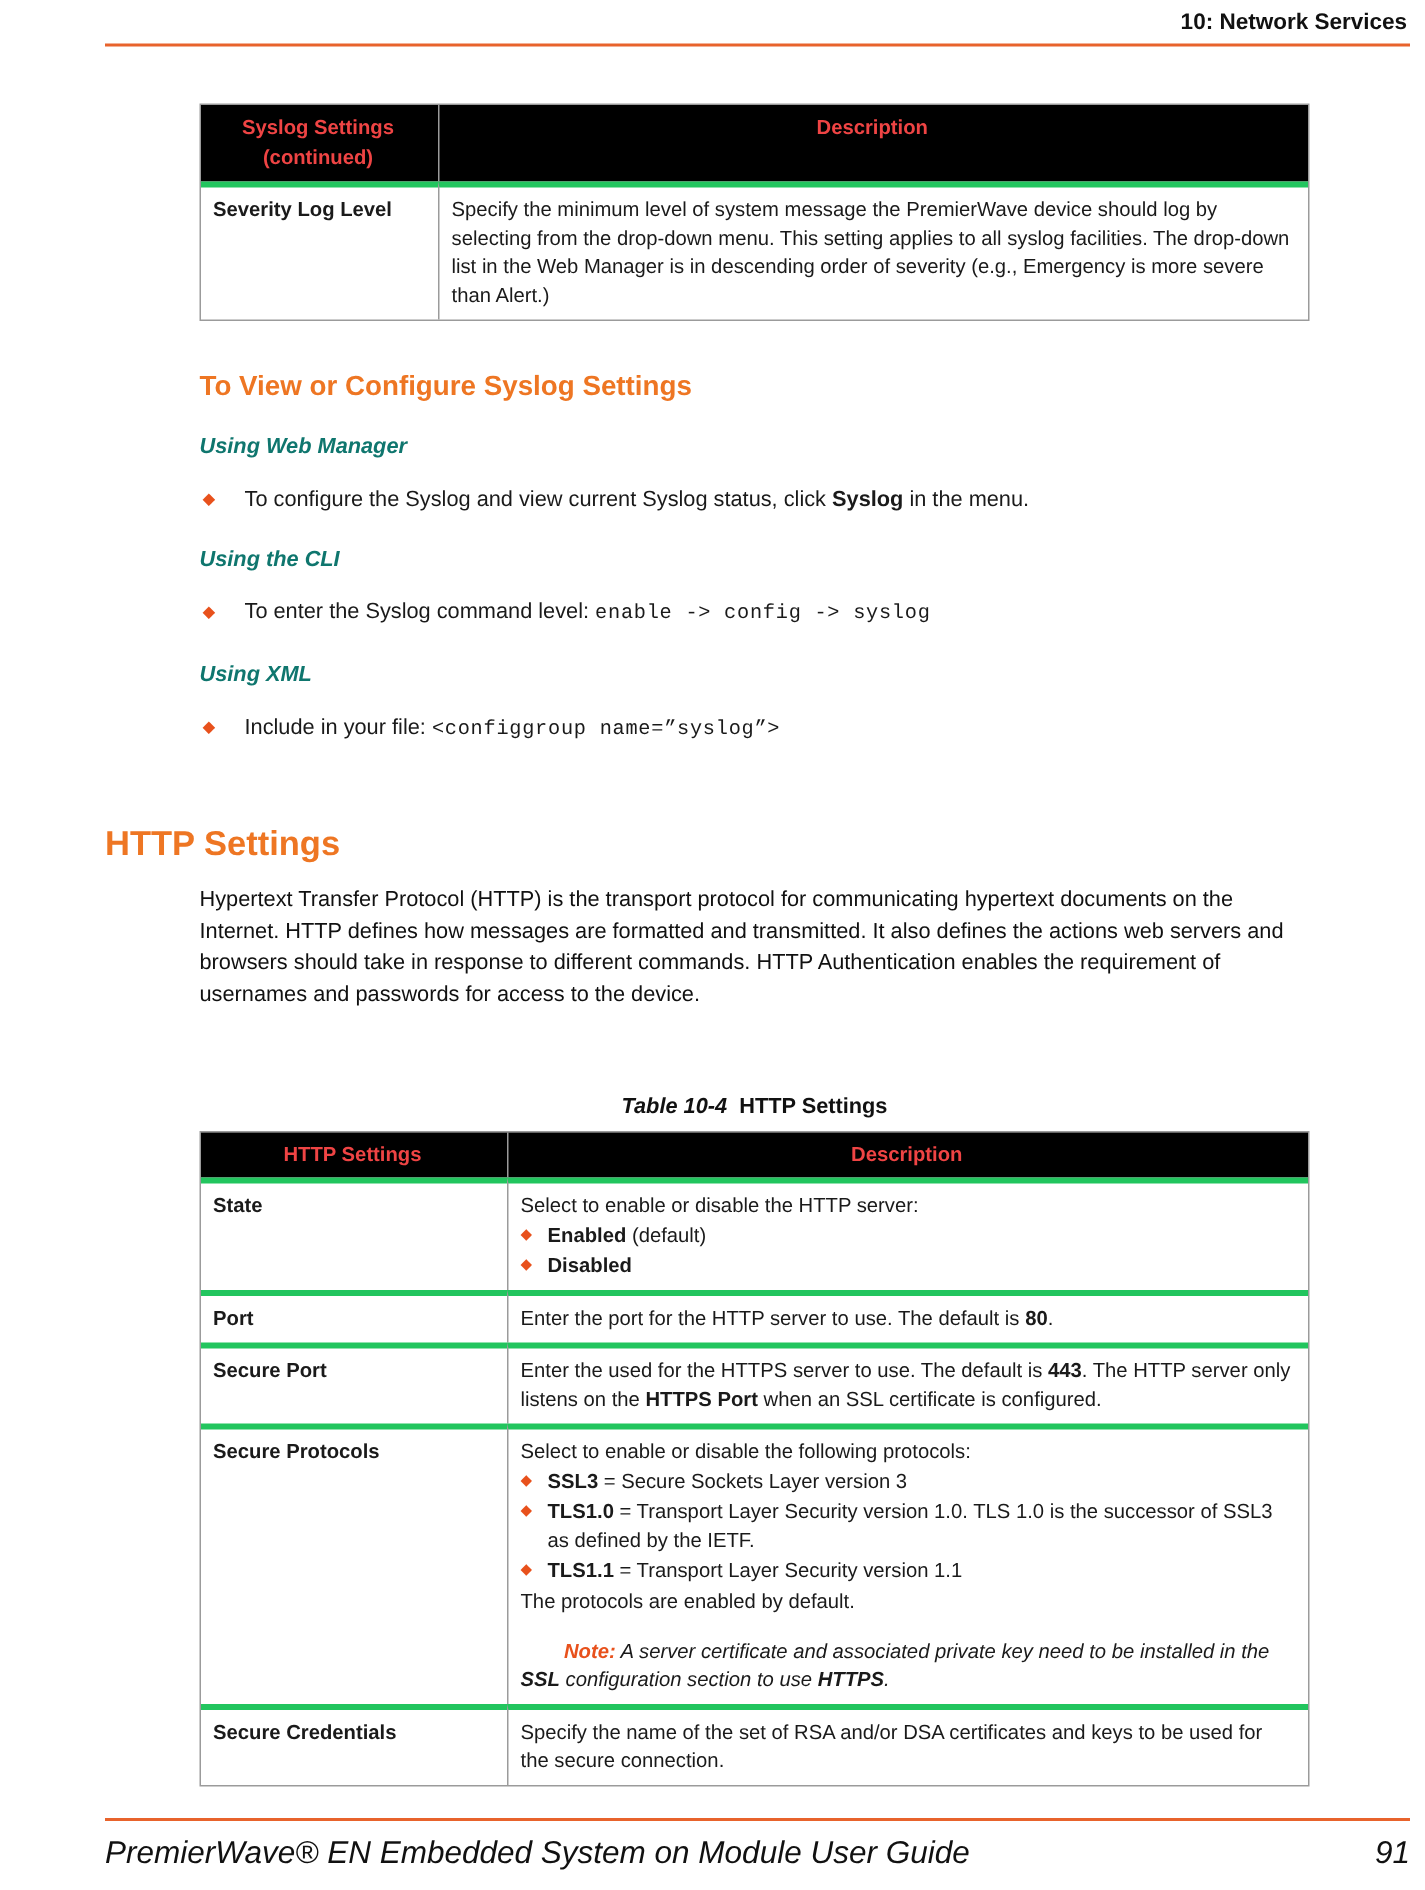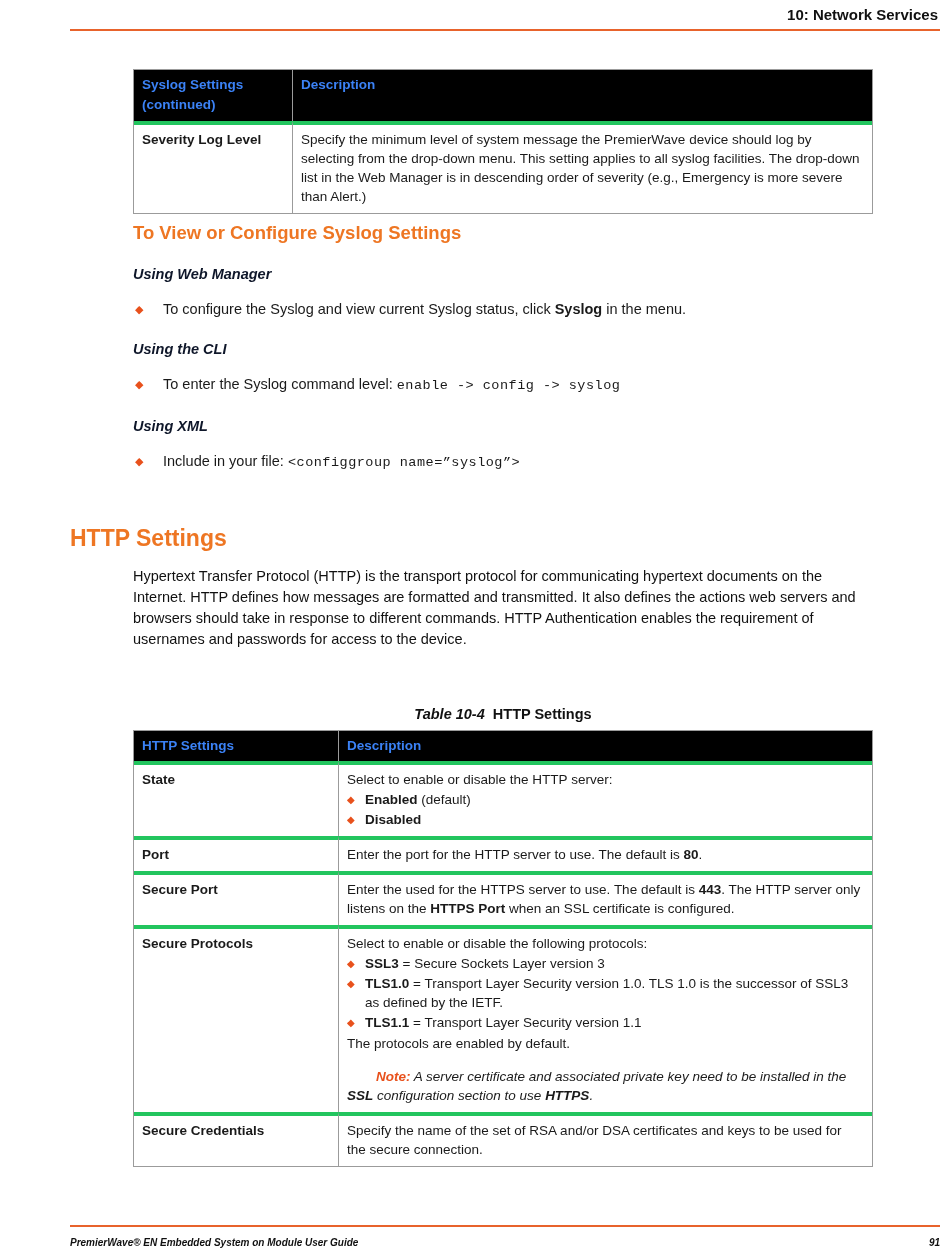--- a/index.html
+++ b/index.html
@@ -11,38 +11,38 @@
     color:#1a1a1a;
     overflow:hidden;
   }
   
   .pg-header{margin:6px 12px 0 70px;text-align:right;
     font-size:15px;font-weight:bold;color:#111;}
   .header-rule{margin:6px 10px 0 70px;height:0;border-top:2px solid #e8632c;}
   .pg-footer{position:absolute;left:70px;right:10px;bottom:12px;}
   .footer-rule{height:0;border-top:2px solid #e8632c;margin-bottom:10px;}
   .footer-row{display:flex;justify-content:space-between;
-    font-size:10px;font-weight:bold;font-style:italic;color:#111;}
+    font-size:21px;font-weight:normal;font-style:italic;color:#111;}
   
   .content{margin:0 77px 0 133px;}
   
   .tbl{display:grid;border:1px solid #9b9b9b;font-size:13.5px;line-height:19px;}
   .tbl-syslog{grid-template-columns:158px 1fr;margin-top:38px;}
   .tbl-http{grid-template-columns:204px 1fr;margin-top:8px;}
   .cell{padding:5px 10px 7px 8px;}
-  .th{background:#000000;color:#3b82f6;font-weight:bold;padding:5px 10px 6px 8px;}
+  .th{background:#000000;color:#ef4444;font-weight:bold;padding:5px 10px 6px 8px;text-align:center;}
   .th.two-line{white-space:pre-line;line-height:20px;}
   .c2{border-left:1px solid #9b9b9b;}
   .rt{border-top:4px solid #22c55e;}
   .setting{font-weight:bold;}
   .vcenter{display:flex;}
   b{font-weight:bold;}
   
-  .h2{margin-top:8px;font-size:18.5px;font-weight:bold;color:#ee7623;}
-  .h3{margin-top:22px;font-size:14.5px;font-weight:bold;font-style:italic;color:#0f172a;}
+  .h2{margin-top:32px;font-size:18.5px;font-weight:bold;color:#ee7623;}
+  .h3{margin-top:22px;font-size:14.5px;font-weight:bold;font-style:italic;color:#0f766e;}
   .h1{margin:52px 0 0 -63px;font-size:23px;font-weight:bold;color:#ee7623;}
   .para{margin-top:14px;font-size:14.5px;line-height:21px;color:#111;}
   
   .bullet{margin-top:17px;display:flex;font-size:14.5px;line-height:20px;}
   .diamond{color:#e8511c;font-size:11px;line-height:20px;width:30px;flex:0 0 30px;text-indent:2px;}
   .tbl .bullet-s{display:flex;font-size:13.5px;line-height:19px;margin-top:1px;}
   .tbl .diamond-s{color:#e8511c;font-size:10px;line-height:19px;width:18px;flex:0 0 18px;}
   .code{font-family:"Liberation Mono", monospace;font-size:13.5px;letter-spacing:0.5px;}
   
   .caption{margin-top:56px;text-align:center;font-size:14.5px;color:#111;}

